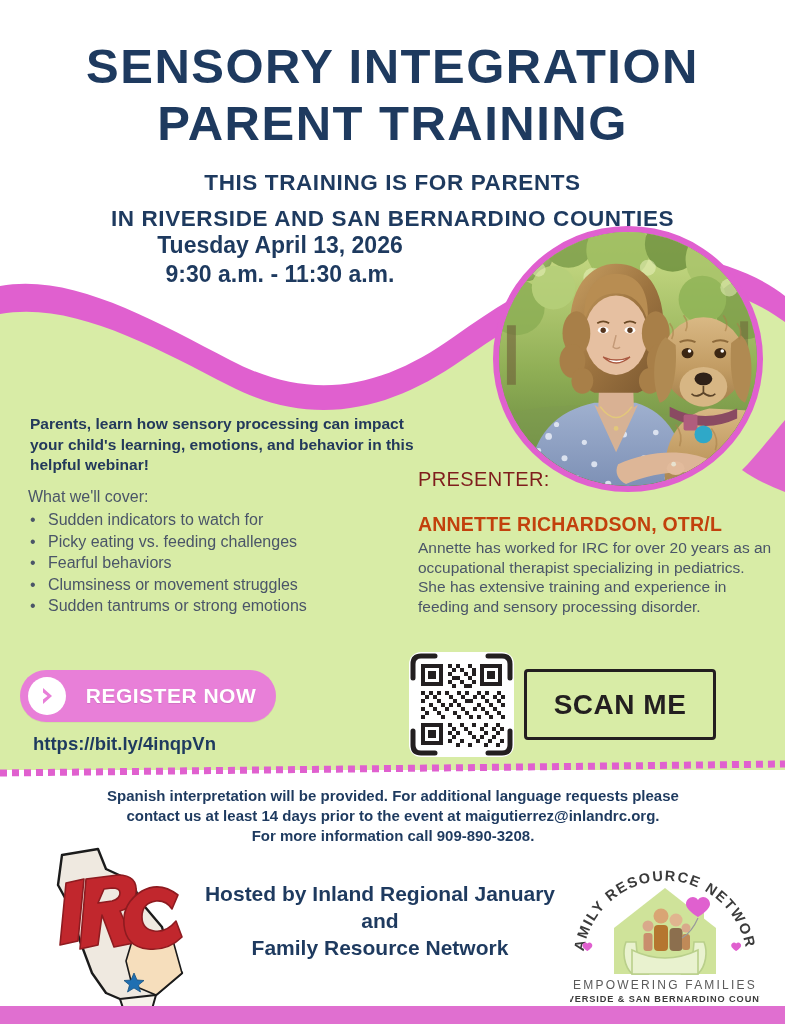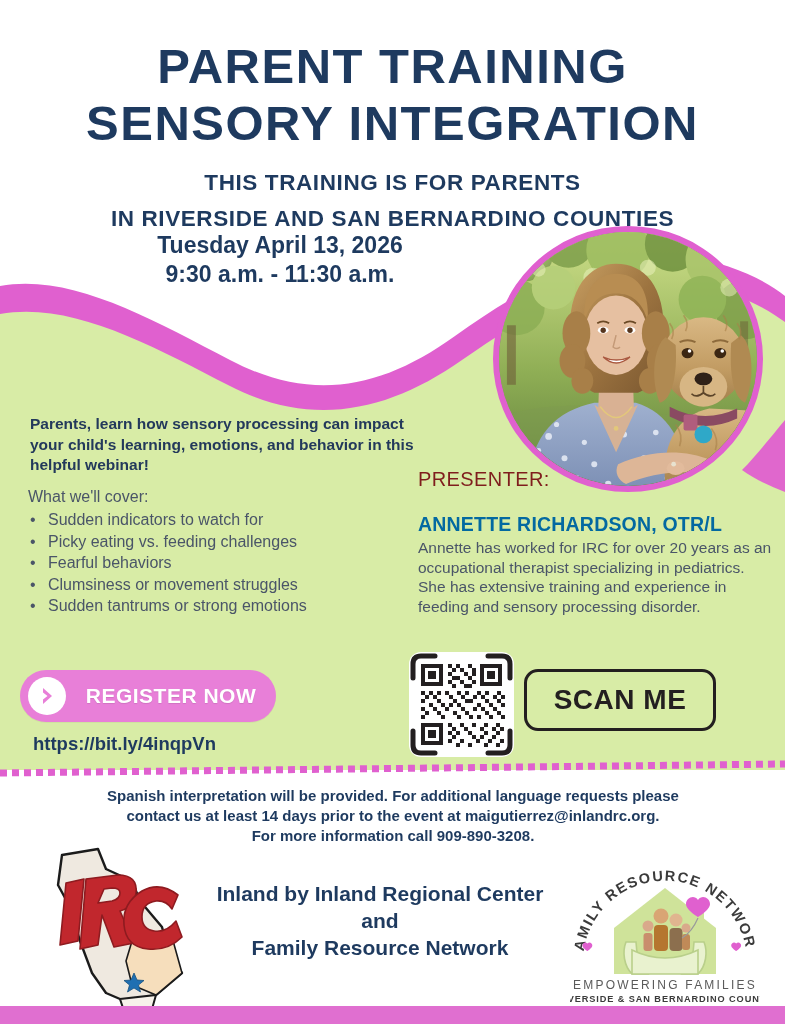--- a/index.html
+++ b/index.html
@@ -87,33 +87,33 @@
     cursor:pointer;
   }
 
   
   .presenter-label{
     position:absolute;left:418px;top:468px;z-index:6;
     color:#7f1d1d;font-size:20px;letter-spacing:0.4px;
   }
   .presenter-name{
     position:absolute;left:418px;top:513px;z-index:6;
-    color:#0369a1;font-weight:bold;font-size:19.5px;letter-spacing:0.2px;
+    color:#c2410c;font-weight:bold;font-size:19.5px;letter-spacing:0.2px;
   }
   .presenter-bio{
     position:absolute;left:418px;top:538px;width:356px;z-index:6;
     color:#4a5568;font-size:15.5px;line-height:19.5px;
   }
 
   
   .qr-box{position:absolute;left:409px;top:652px;width:105px;height:105px;z-index:7;}
   .qr-box svg{display:block;}
   .scan-box{
-    position:absolute;left:524px;top:669px;width:192px;height:62px;z-index:7;
-    border:3.5px solid #231f20;border-radius:14px;
+    position:absolute;left:524px;top:669px;width:192px;height:71px;z-index:7;
+    border:3.5px solid #231f20;border-radius:4px;
     display:flex;align-items:center;justify-content:center;
     box-sizing:border-box;background:transparent;
   }
   .scan-label{color:#231f20;font-weight:bold;font-size:28px;letter-spacing:0.5px;}
 
   
   .divider{position:absolute;left:0;top:758px;width:785px;height:22px;z-index:7;}
   .divider svg{display:block;}
 
   
@@ -169,22 +169,22 @@
                  C604,272 536,308 462,360
                  C388,412 312,428 230,386
                  C152,346 72,301 0,314 Z" fill="#e060cf"></path>
 
         <path d="M742,470 C756,456 770,438 785,420 L785,492 C770,486 754,479 742,470 Z" fill="#e060cf" opacity="0.95"></path>
       </g>
     </svg>
   </div>
 
   <div class="header">
+    <div class="title-line">SENSORY INTEGRATION</div>
     <div class="title-line">PARENT TRAINING</div>
-    <div class="title-line">SENSORY INTEGRATION</div>
     <div class="subtitle">THIS TRAINING IS FOR PARENTS</div>
     <div class="subtitle" style="margin-top:8px">IN RIVERSIDE AND SAN BERNARDINO COUNTIES</div>
   </div>
 
   <div class="datetime">
     <div>Tuesday April 13, 2026</div>
     <div>9:30 a.m. - 11:30 a.m.</div>
   </div>
 
   <div class="photo-wrap">
@@ -518,21 +518,21 @@
     </svg>
   </div>
 
   <div class="footer-note">
     <div>Spanish interpretation will be provided. For additional language requests please</div>
     <div>contact us at least 14 days prior to the event at maigutierrez@inlandrc.org.</div>
     <div>For more information call 909-890-3208.</div>
   </div>
 
   <div class="hosted">
-    <div>Inland by Inland Regional Center</div>
+    <div>Hosted by Inland Regional January</div>
     <div>and</div>
     <div>Family Resource Network</div>
   </div>
 
   <div class="irc-logo">
     <svg width="160" height="170" viewBox="0 0 160 170" xmlns="http://www.w3.org/2000/svg">
 
       <g>
         <path d="M26,10 L62,4 L70,24 L96,36 L104,56 L126,82 L134,112 L146,128
                  L120,150 L96,160 L84,154 L70,148 L56,128 L44,96 L34,62 L22,40 Z" fill="#efe9e0" stroke="#1b1b1b" stroke-width="2.4" stroke-linejoin="round"></path>

